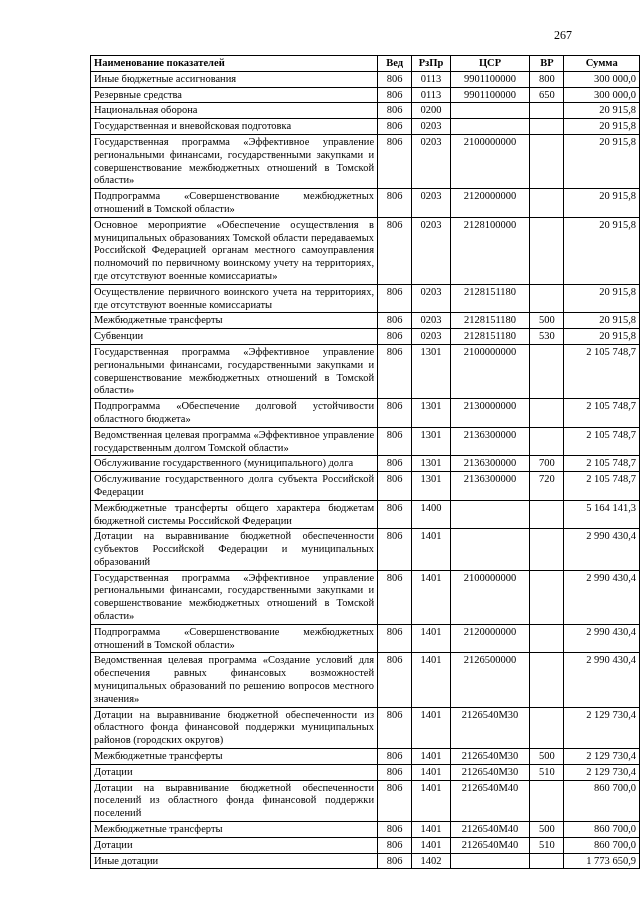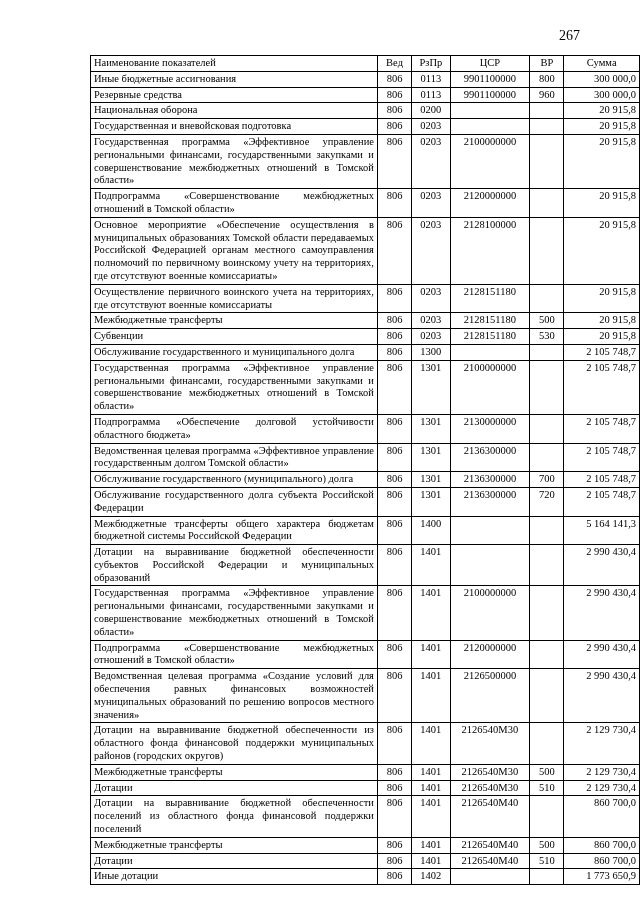--- a/index.html
+++ b/index.html
@@ -12,22 +12,22 @@
     width: 640px;
     height: 905px;
     background: #ffffff;
     font-family: "Liberation Serif", "DejaVu Serif", serif;
     color: #000000;
     overflow: hidden;
   }
   .page-number {
     position: absolute;
     top: 28px;
-    right: 60px;
-    font-size: 14px;
+    right: 68px;
+    font-size: 12px;
   }
   table.budget-table {
     position: absolute;
     top: 55px;
     left: 90px;
     border-collapse: collapse;
     table-layout: fixed;
     font-size: 10.5px;
     line-height: 1.22;
   }
@@ -41,21 +41,21 @@
   
   .col0 { width: 292px; }
   .col1 { width: 28px; }
   .col2 { width: 32px; }
   .col3 { width: 74px; }
   .col4 { width: 28px; }
   .col5 { width: 70px; }
 
   
   table.budget-table th {
-    font-weight: normal;
+    font-weight: bold;
     text-align: center;
     white-space: nowrap;
     margin-top: 33px;
   }
   table.budget-table th.col0 {
     text-align: left;
   }
 
   
   table.budget-table td.col0 {
@@ -98,21 +98,21 @@
           <td class="col2">0113</td>
           <td class="col3">9901100000</td>
           <td class="col4">800</td>
           <td class="col5">300 000,0</td>
         </tr>
         <tr>
           <td class="col0">Резервные средства</td>
           <td class="col1">806</td>
           <td class="col2">0113</td>
           <td class="col3">9901100000</td>
-          <td class="col4">960</td>
+          <td class="col4">650</td>
           <td class="col5">300 000,0</td>
         </tr>
         <tr>
           <td class="col0">Национальная оборона</td>
           <td class="col1">806</td>
           <td class="col2">0200</td>
           <td class="col3"></td>
           <td class="col4"></td>
           <td class="col5">20 915,8</td>
         </tr>
@@ -164,28 +164,20 @@
           <td class="col4">500</td>
           <td class="col5">20 915,8</td>
         </tr>
         <tr>
           <td class="col0">Субвенции</td>
           <td class="col1">806</td>
           <td class="col2">0203</td>
           <td class="col3">2128151180</td>
           <td class="col4">530</td>
           <td class="col5">20 915,8</td>
-        </tr>
-        <tr>
-          <td class="col0">Обслуживание государственного и муниципального долга</td>
-          <td class="col1">806</td>
-          <td class="col2">1300</td>
-          <td class="col3"></td>
-          <td class="col4"></td>
-          <td class="col5">2 105 748,7</td>
         </tr>
         <tr>
           <td class="col0">Государственная программа «Эффективное управление региональными финансами, государственными закупками и совершенствование межбюджетных отношений в Томской области»</td>
           <td class="col1">806</td>
           <td class="col2">1301</td>
           <td class="col3">2100000000</td>
           <td class="col4"></td>
           <td class="col5">2 105 748,7</td>
         </tr>
         <tr>

